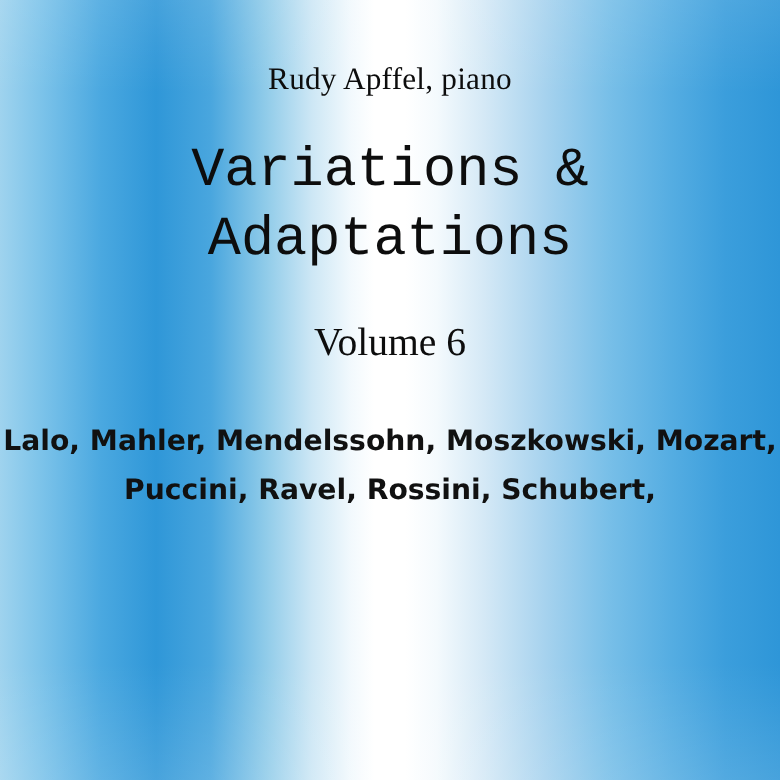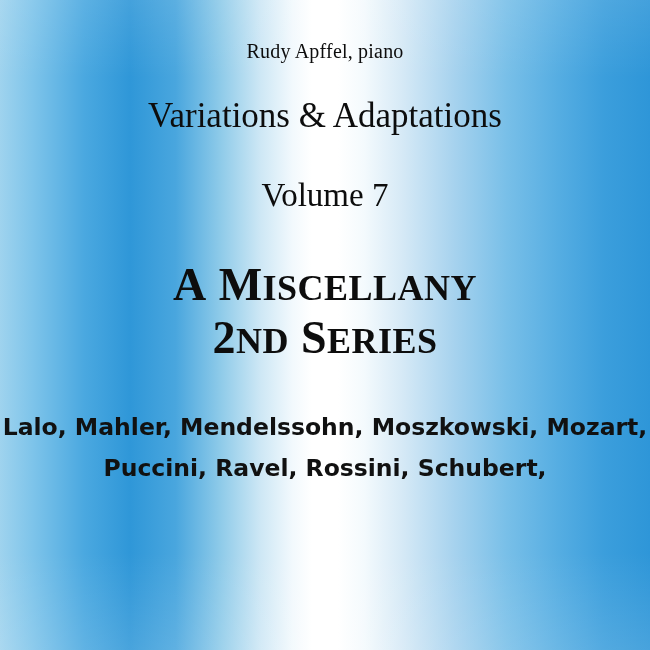--- a/index.html
+++ b/index.html
@@ -54,28 +54,28 @@
   .content {
     position: relative;
     z-index: 2;
     width: 100%;
     height: 100%;
     text-align: center;
     color: #0d0d0d;
   }
   .performer {
     font-family: "Liberation Serif", serif;
-    font-size: 20px;
+    font-size: 26px;
     line-height: 1.1;
-    padding-top: 40px;
+    padding-top: 52px;
     letter-spacing: 0.2px;
   }
   .title {
-    font-family: Liberation Serif, serif;
-    font-size: 35px;
+    font-family: Liberation Mono, monospace;
+    font-size: 46px;
     line-height: 1.28;
     margin-top: 32px;
   }
   .title .line2 {
     display: block;
   }
   .volume {
     font-family: "Liberation Serif", serif;
     font-size: 33px;
     margin-top: 38px;
@@ -111,30 +111,22 @@
 
 <div class="cover">
   <div class="content">
 
     <div class="performer">Rudy Apffel, piano</div>
 
     <div class="title">
       <span class="line1">Variations &amp; Adaptations</span>
     </div>
 
-    <div class="volume">Volume 7</div>
+    <div class="volume">Volume 6</div>
 
-    <div class="subtitle">
-      <span class="sline">
-        <span class="sc-big">A</span><span class="sc-big">&nbsp;</span><span class="sc-big">M</span><span class="sc-small">ISCELLANY</span>
-      </span>
-      <span class="sline">
-        <span class="sc-big">2</span><span class="sc-small">ND</span><span class="sc-big">&nbsp;</span><span class="sc-big">S</span><span class="sc-small">ERIES</span>
-      </span>
-    </div>
 
     <div class="composers">
       <span class="cline">Lalo, Mahler, Mendelssohn, Moszkowski, Mozart,</span>
       <span class="cline">Puccini, Ravel, Rossini, Schubert,</span>
     </div>
 
   </div>
 </div>
 
 </body></html>

